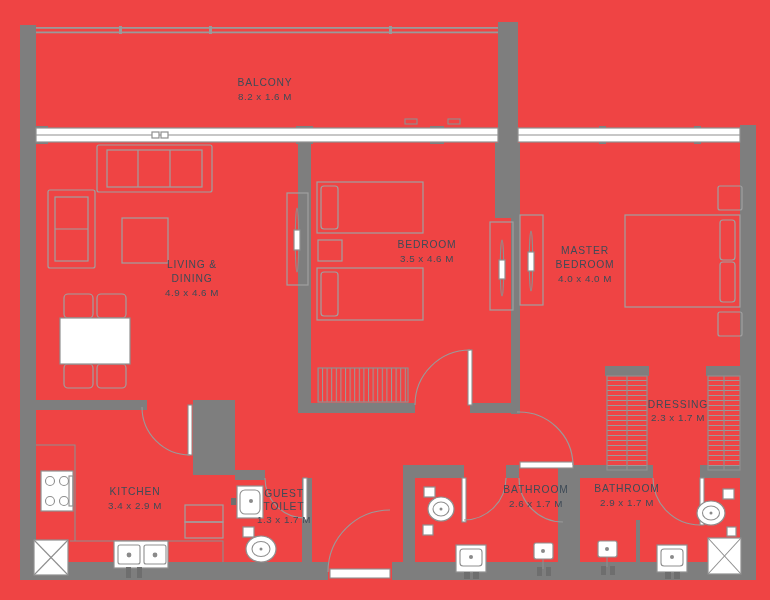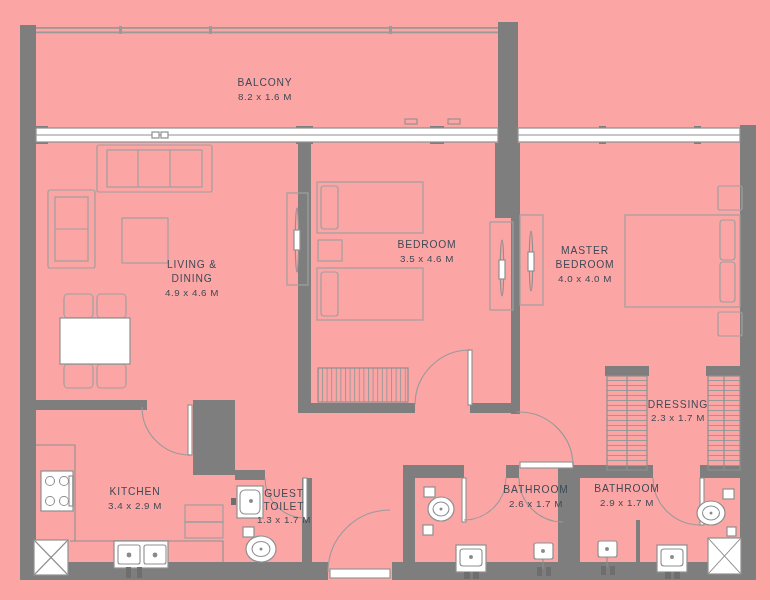--- a/index.html
+++ b/index.html
@@ -1,16 +1,16 @@
 <!DOCTYPE html>
 <html><head>
 <meta charset="utf-8">
 <style>
   html,body{margin:0;padding:0;background:#fdfdfc;}
-  .plan-wrap{position:relative;width:770px;height:600px;background:#fca5a5;overflow:hidden;
+  .plan-wrap{position:relative;width:770px;height:600px;background:#ef4444;overflow:hidden;
              font-family:"Liberation Sans",sans-serif;}
   svg{display:block}
   .w{fill:#7e7e7e;stroke:none}
   .ln{stroke:#a0a0a0;fill:none;stroke-width:1.2}
   .fx{stroke:#8f8f8f;fill:#ffffff;stroke-width:1.2}
   .fxn{stroke:#8f8f8f;fill:none;stroke-width:1.1}
   .door{stroke:#9a9a9a;fill:none;stroke-width:1.1}
   .leaf{fill:#ffffff;stroke:#8f8f8f;stroke-width:1.1}
   .glass{stroke:#8f8f8f;stroke-width:1.2;fill:#ffffff}
   .dot{fill:#8a8a8a}

